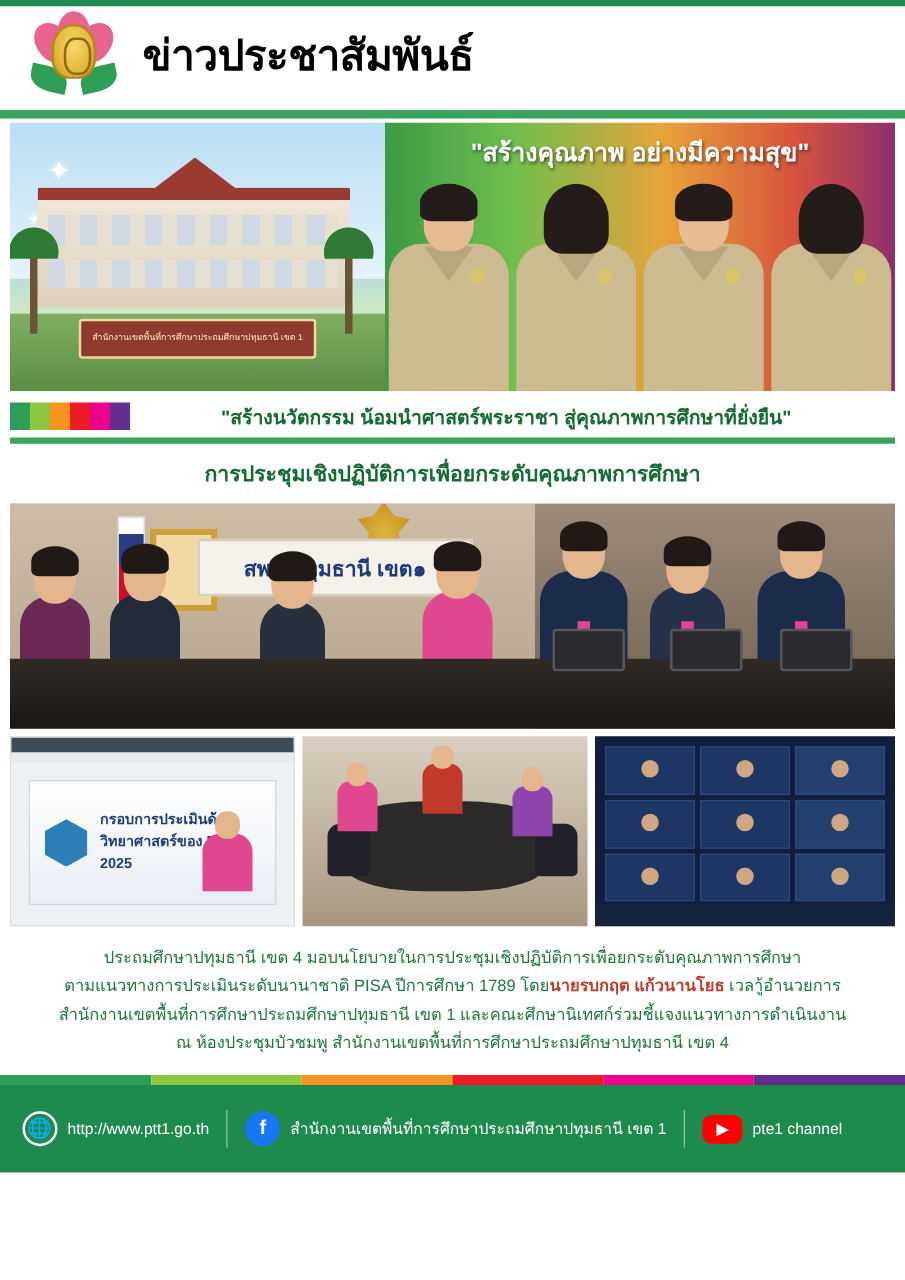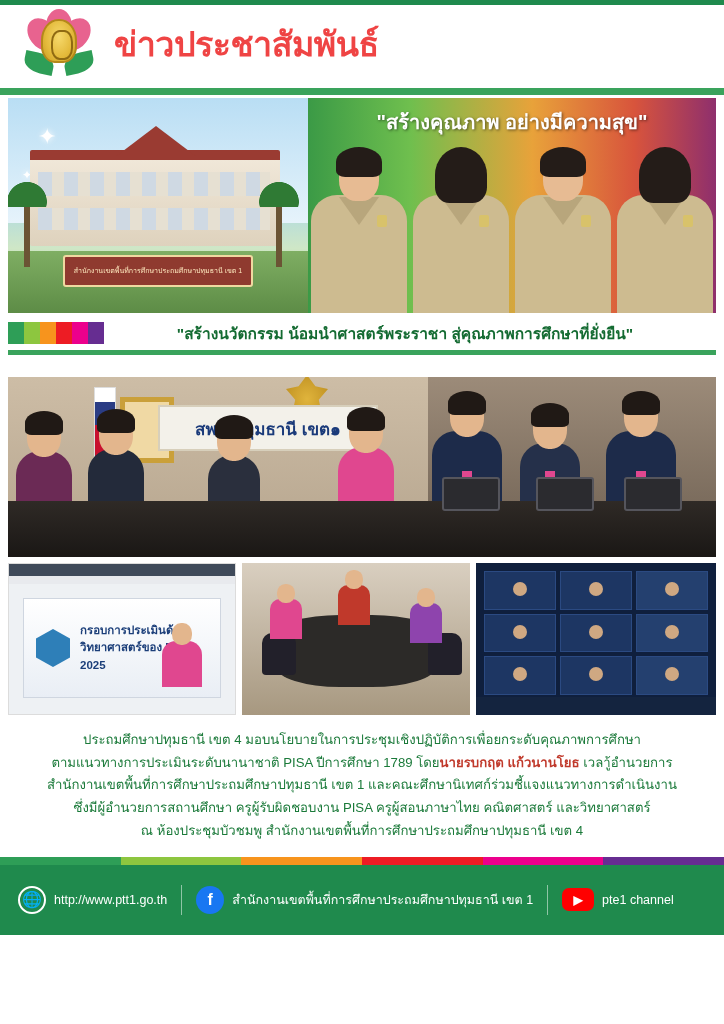--- a/index.html
+++ b/index.html
@@ -72,21 +72,21 @@
   }
   .header-title {
     margin-left: 18px;
     display: flex;
     align-items: baseline;
     gap: 10px;
   }
   .header-title .t1 {
     font-size: 34px;
     font-weight: bold;
-    color: #ef4444;
+    color: #000000;
     letter-spacing: -0.5px;
   }
   .header-title .t2 {
     font-size: 31px;
     font-weight: bold;
     color: #14131a;
   }
 
   
   .green-rule {
@@ -469,20 +469,21 @@
       <div class="sw" style="background:#f7941d"></div>
       <div class="sw" style="background:#ed1c24"></div>
       <div class="sw" style="background:#ec008c"></div>
       <div class="sw" style="background:#662d91"></div>
     </div>
     <div class="slogan-text">"สร้างนวัตกรรม น้อมนำศาสตร์พระราชา สู่คุณภาพการศึกษาที่ยั่งยืน"</div>
   </div>
   <div class="green-rule2"></div>
 
   <div class="meeting-title">
+    <div>การประชุมเชิงปฏิบัติการเพื่อยกระดับคุณภาพการศึกษา</div>
   </div>
 
   <div class="big-photo">
     <div class="bp-left">
       <div class="bp-flag"></div>
       <div class="bp-portrait"></div>
       <div class="bp-crest"></div>
       <div class="bp-banner">สพป.ปทุมธานี เขต๑</div>
       <div class="bp-person" style="left:8px; width:56px; height:70px; background:#6b2a55;">
         <div class="h"></div>
@@ -562,21 +563,20 @@
         <div class="zoom-cell"></div>
       </div>
       <div class="zoom-bottombar"></div>
     </div>
   </div>
 
   <div class="description" id="desc">
       <div><span>ประถมศึกษาปทุมธานี เขต 4 มอบนโยบายในการประชุมเชิงปฏิบัติการเพื่อยกระดับคุณภาพการศึกษา</span></div>
       <div><span>ตามแนวทางการประเมินระดับนานาชาติ PISA ปีการศึกษา 1789 โดย</span><span class="hl">นายรบกฤต แก้วนานโยธ</span><span> เวลาู้อำนวยการ</span></div>
       <div><span>สำนักงานเขตพื้นที่การศึกษาประถมศึกษาปทุมธานี เขต 1 และคณะศึกษานิเทศก์ร่วมชี้แจงแนวทางการดำเนินงาน</span></div>
-      <div><span>ซึ่งมีผู้อำนวยการสถานศึกษา ครูผู้รับผิดชอบงาน PISA ครูผู้สอนภาษาไทย คณิตศาสตร์ และวิทยาศาสตร์</span></div>
       <div><span>ณ ห้องประชุมบัวชมพู สำนักงานเขตพื้นที่การศึกษาประถมศึกษาปทุมธานี เขต 4</span></div>
     </div>
 
   <div class="footer-stripes">
     <div style="background:#2e9e57"></div>
     <div style="background:#8dc63f"></div>
     <div style="background:#f7941d"></div>
     <div style="background:#ed1c24"></div>
     <div style="background:#ec008c"></div>
     <div style="background:#662d91"></div>

